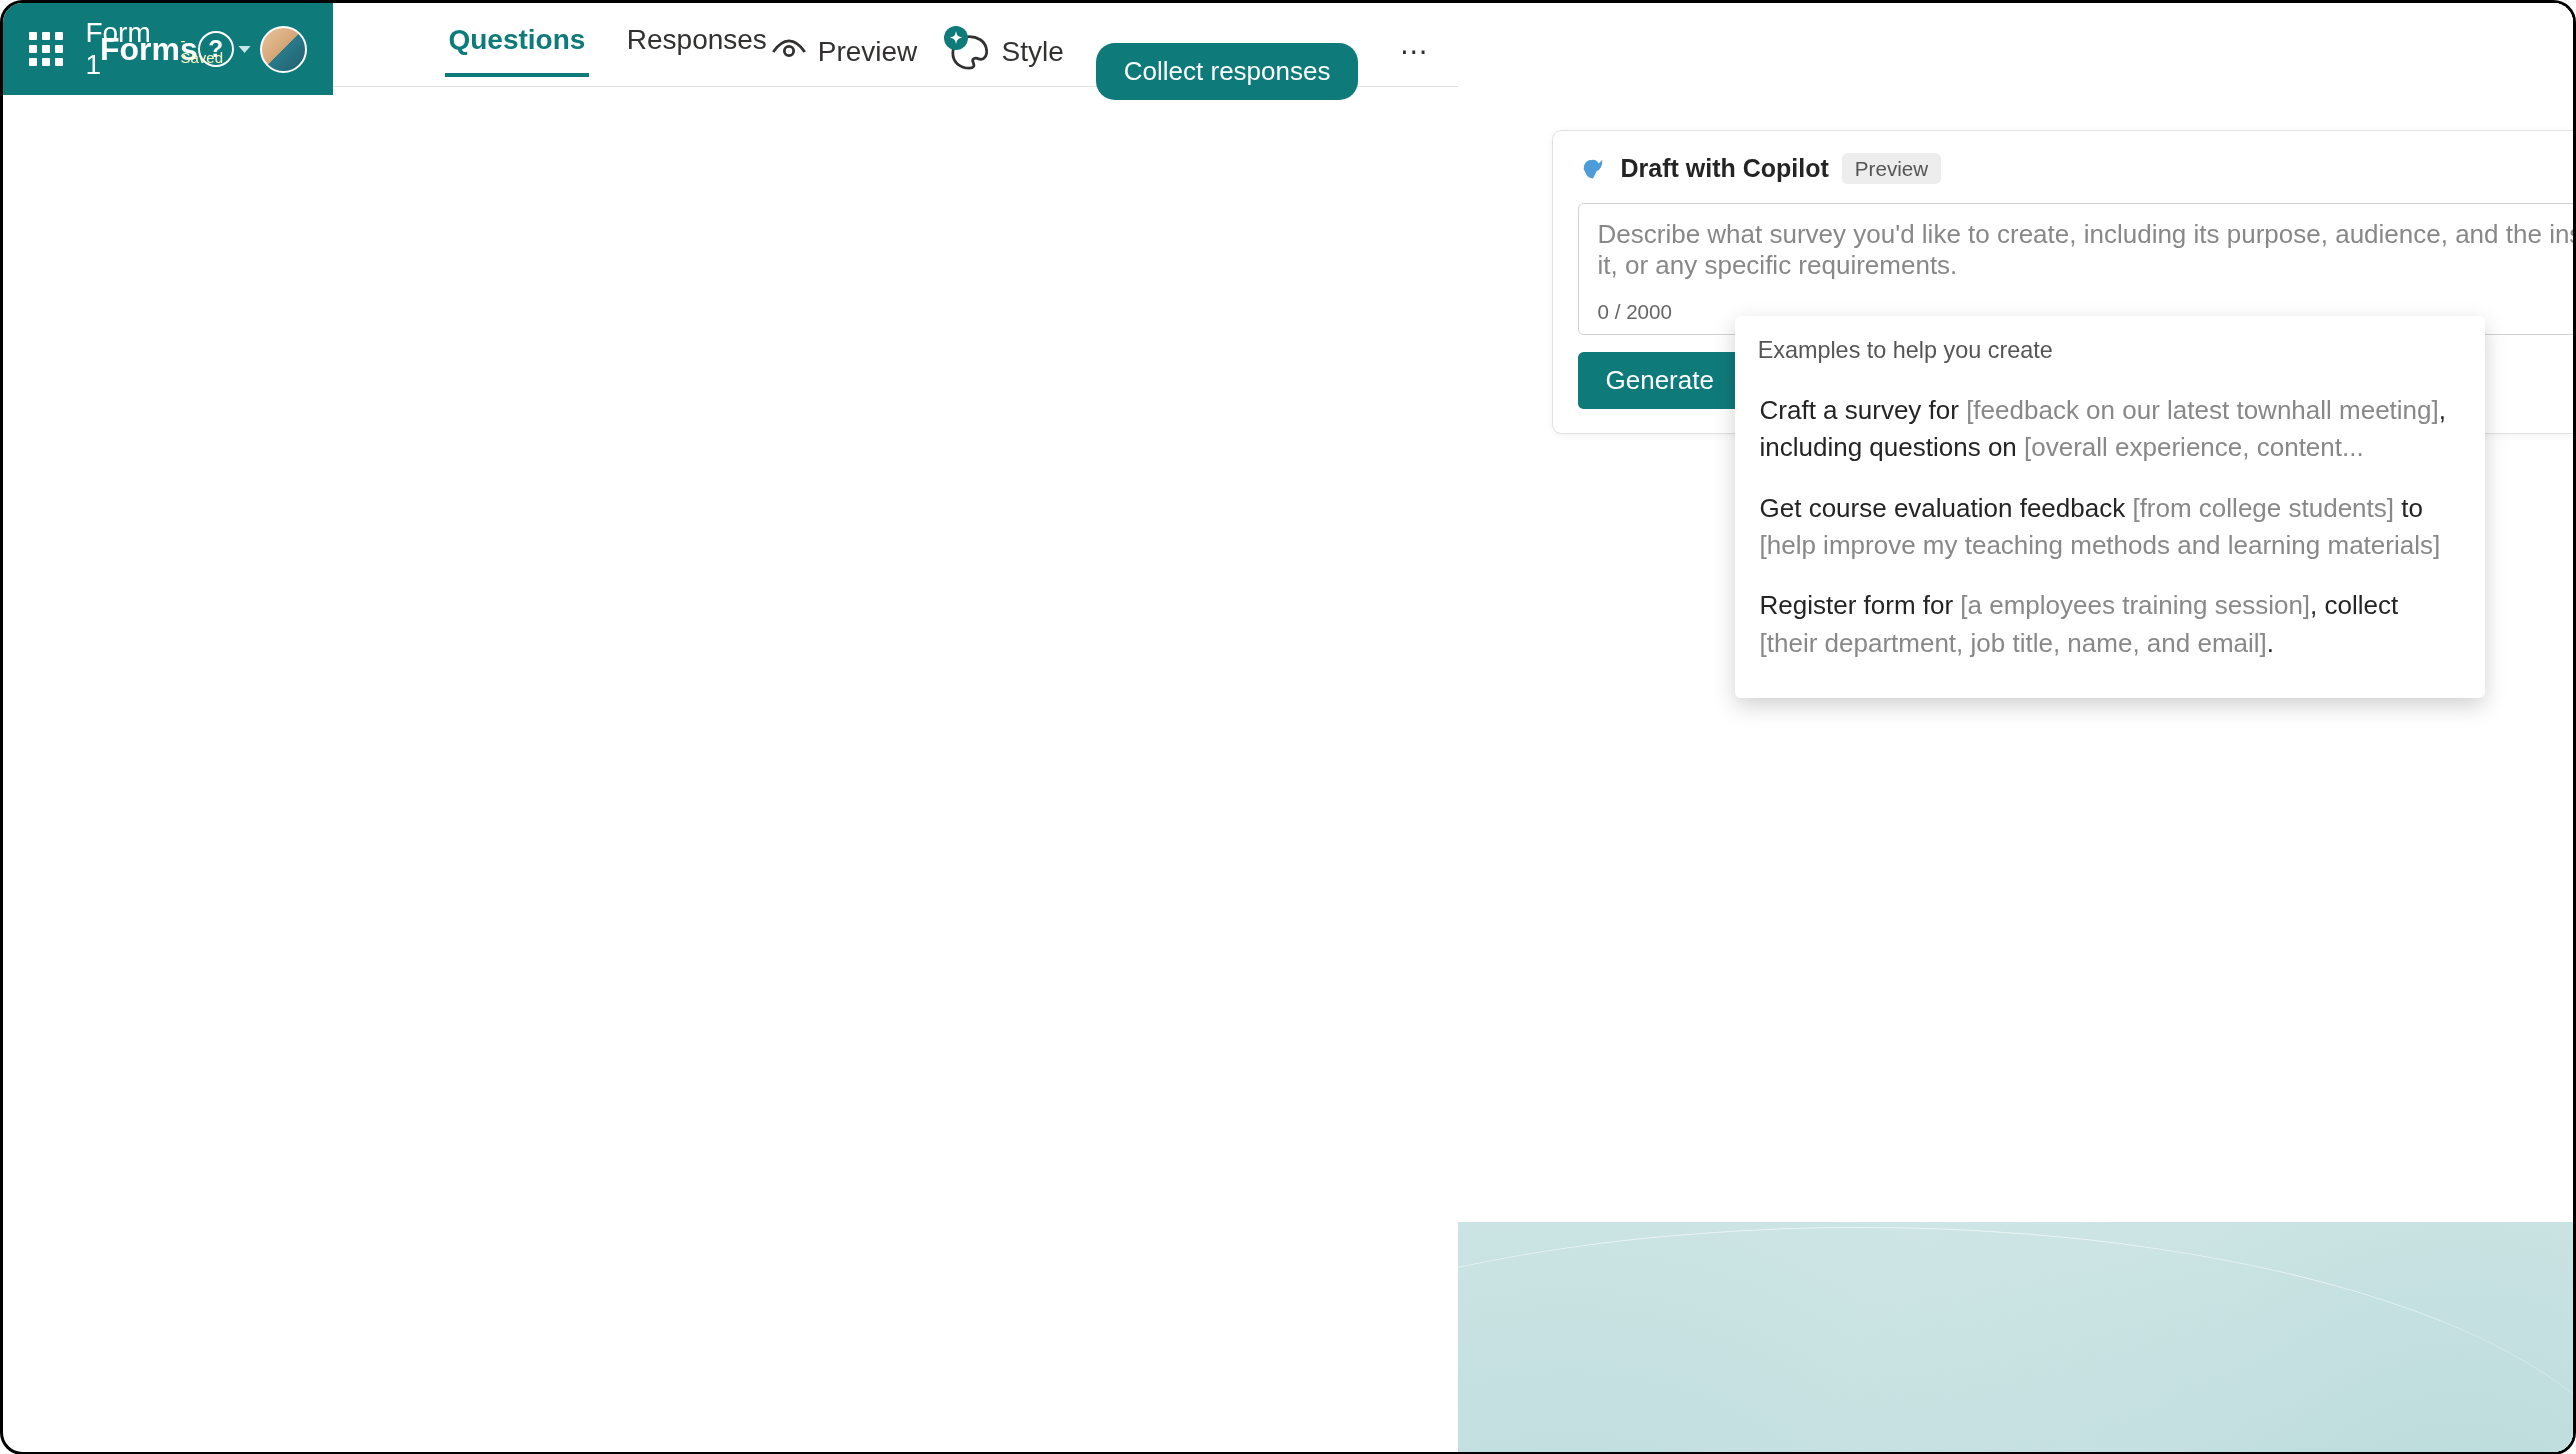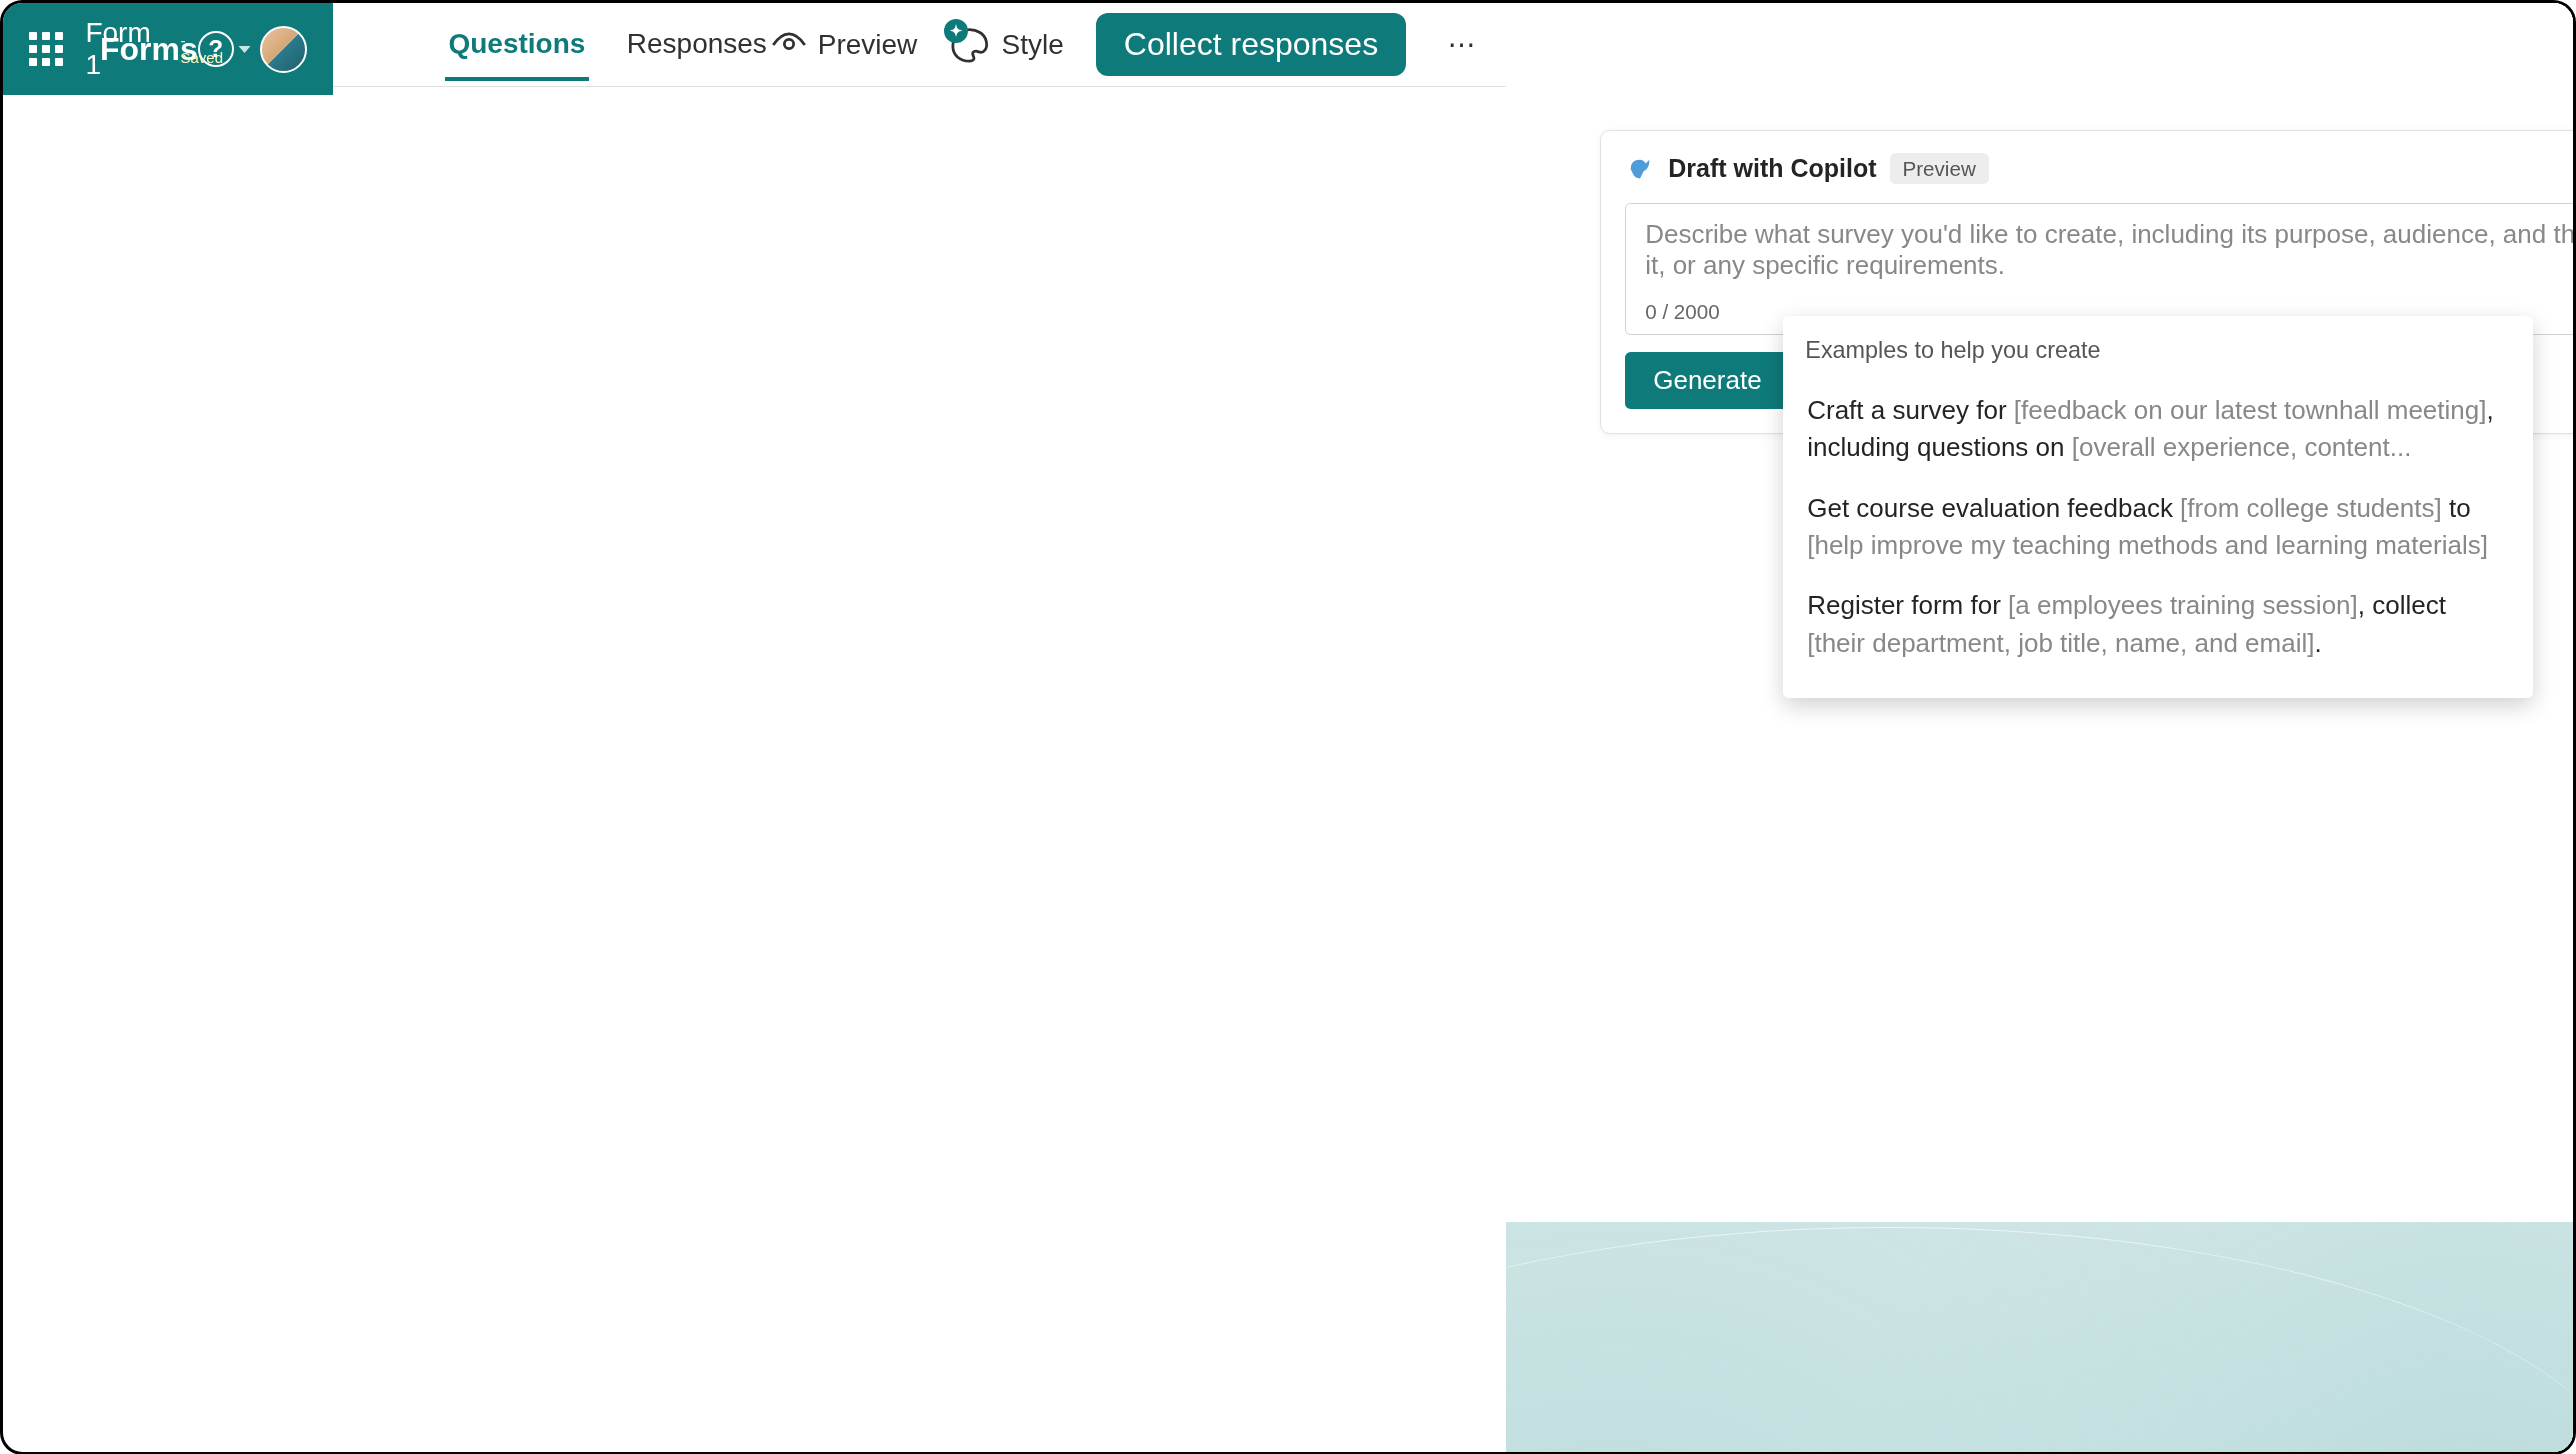--- a/index.html
+++ b/index.html
@@ -59,41 +59,41 @@
       width:47px;height:47px;border-radius:50%;border:2.8px solid #fff;
       background: linear-gradient(135deg,#e8c4a0 0%,#d4a574 50%,#2a7a8c 50%,#1f5f6b 100%);
       cursor:pointer;
     }
     
     .nav-bar {
       height: 84px;
       background:#fff;
       border-bottom:0.9px solid #e0e0e0;
       display:flex;
-      align-items:center;
+      align-items:flex-start;
       padding: 0 19px 0 112px;
     }
     .tabs { display:flex; gap:34px; }
     .tab {
       font-size:28px; color:#323130; cursor:pointer;
       padding: 20.6px 3.7px 17px; border-bottom:4.7px solid transparent;
     }
     .tab.active { color:#0f7a7a; font-weight:600; border-bottom-color:#0f7a7a; }
     .nav-right { margin-left:auto; display:flex; align-items:center; gap:32px; }
     .nav-action { display:flex; align-items:center; gap:11.2px; font-size:28px; color:#323130; cursor:pointer; }
     .eye-icon svg, .style-icon-wrap svg { display:block; }
     .style-icon-wrap { position:relative; width:41px; height:37px; }
     .style-badge {
       position:absolute; top:-7.5px; left:-5.6px; width:24.4px;height:24.4px;
       background:#0f7a7a; border-radius:50%; display:flex;
       align-items:center;justify-content:center;color:#fff;font-size:15px;font-weight:700;
     }
     .collect-btn {
-      background:#0f7a7a; color:#fff; font-size:32px;
-      padding: 13px 28px; border-radius:12px; border:none; cursor:pointer;
+      background:#0f7a7a; color:#fff; font-size:26px;
+      padding: 13px 28px; border-radius:19px; border:none; cursor:pointer;margin-top:40px;
     }
     .more-dots { font-size:28px; color:#323130; cursor:pointer; letter-spacing:1.9px; padding:0 9.4px;}
     
     .canvas-area {
       flex:1; position:relative; overflow:hidden;
       background: #d5e8e8;
     }
     .canvas-bg {
       position:absolute; inset:0;
       background:

